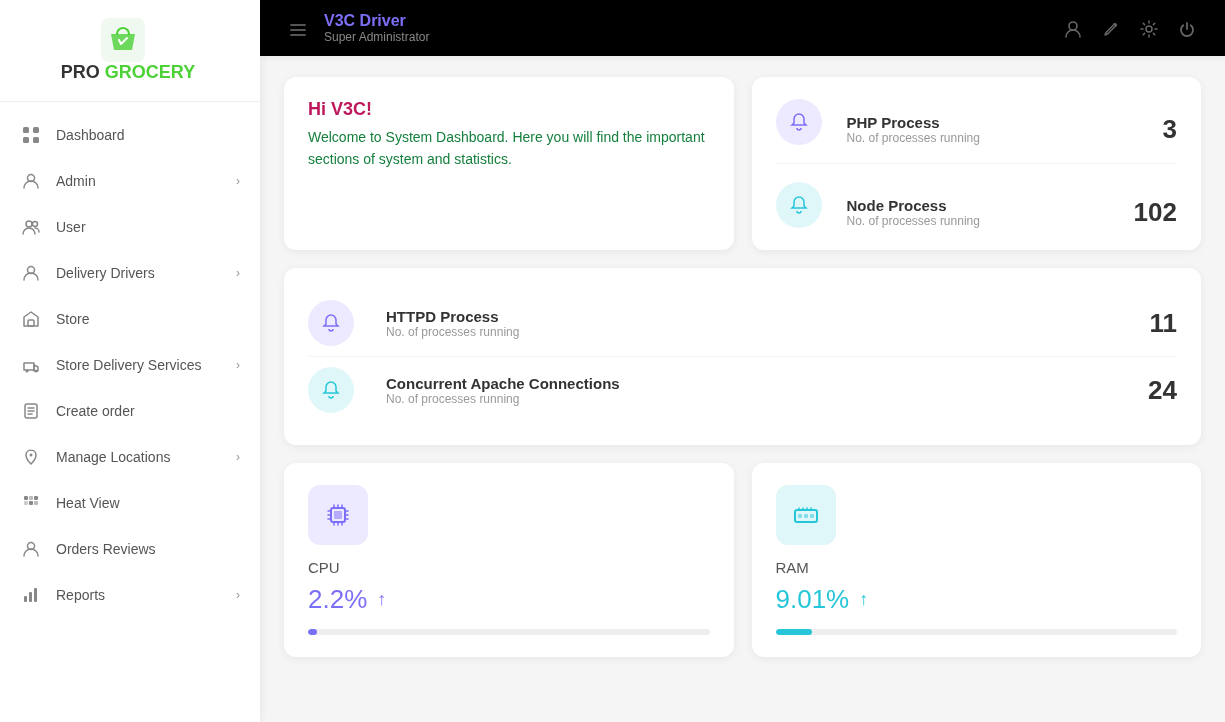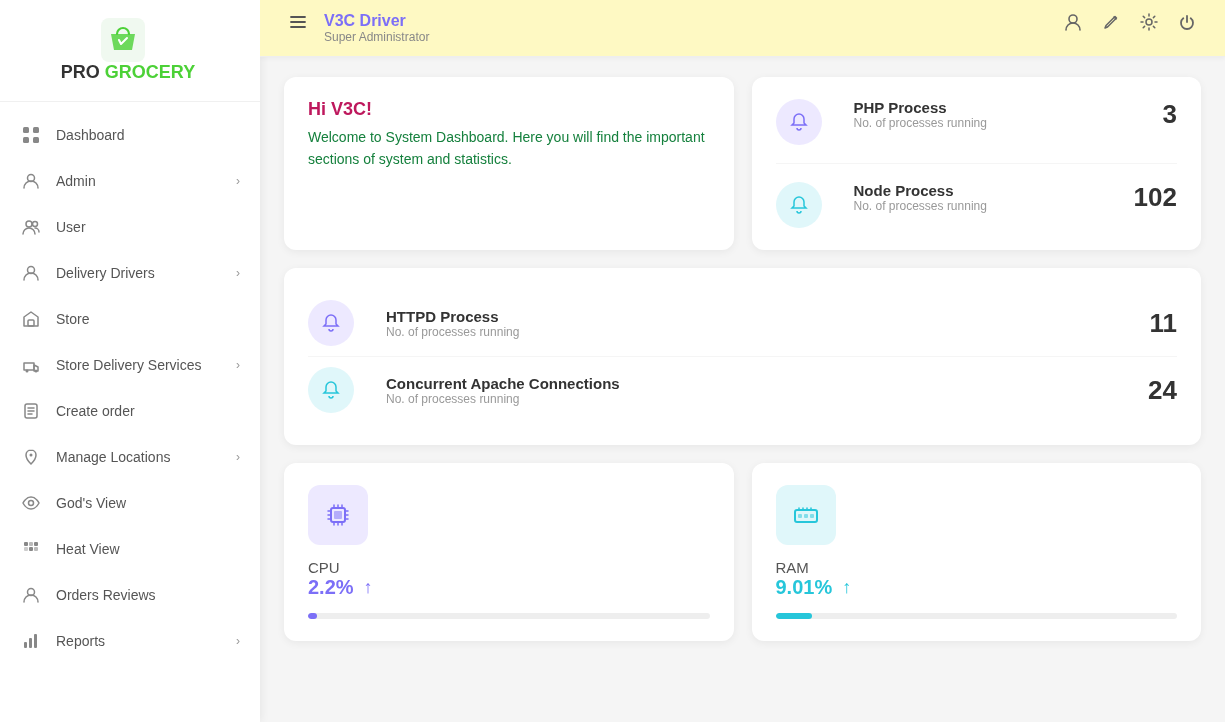--- a/index.html
+++ b/index.html
@@ -71,24 +71,24 @@
     
     .main {
       flex: 1;
       display: flex;
       flex-direction: column;
       overflow-y: auto;
     }
 
     
     .topbar {
-      background: #fef9c3;
+      background: #000000;
       padding: 12px 28px;
       display: flex;
-      align-items: flex-start;
+      align-items: flex-end;
       border-bottom: 1px solid #eee;
       box-shadow: 0 2px 4px rgba(0,0,0,0.04);
     }
     .topbar-menu {
       cursor: pointer;
       margin-right: 16px;
       color: #555;
     }
     .topbar-title { flex: 1; }
     .topbar-name {
@@ -147,22 +147,22 @@
     }
 
     .process-card {
       flex: 1;
       display: flex;
       flex-direction: column;
       gap: 18px;
     }
     .process-row {
       display: flex;
-      align-items: flex-start;
-      gap: 32px;
+      align-items: flex-end;
+      gap: 25px;
     }
     .process-icon-wrap {
       width: 46px;
       height: 46px;
       border-radius: 50%;
       display: flex;
       align-items: center;
       justify-content: center;
       flex-shrink: 0;
     }
@@ -210,29 +210,30 @@
       align-items: center;
       justify-content: center;
       margin-bottom: 14px;
     }
     .metric-icon-purple { background: #ede9ff; }
     .metric-icon-teal { background: #e0f7fa; }
     .metric-label {
       font-size: 15px;
       color: #555;
       font-weight: 500;
+      margin-bottom: 8px;
     }
     .metric-value-row {
       display: flex;
       align-items: center;
       gap: 10px;
     }
     .metric-value {
-      font-size: 20px;
-      font-weight: 700;
+      font-size: 26px;
+      font-weight: 400;
       color: #7c6ff7;
     }
     .metric-value-teal {
       color: #26c6da;
     }
     .metric-arrow {
       color: #7c6ff7;
       font-size: 18px;
     }
     .metric-arrow-teal {
@@ -364,29 +365,20 @@
       <span class="nav-icon">
         <svg width="18" height="18" viewBox="0 0 18 18" fill="none">
             <path d="M9 2C6.2 2 4 4.2 4 7c0 4.2 5 9 5 9s5-4.8 5-9c0-2.8-2.2-5-5-5z" stroke="#888" stroke-width="1.5"></path>
             <circle cx="9" cy="7" r="1.5" fill="#888"></circle>
           </svg>
       </span>
       <span>Manage Locations</span>
       <span class="nav-chevron">›</span>
     </div>
 
-    <div class="nav-item">
-      <span class="nav-icon">
-        <svg width="18" height="18" viewBox="0 0 18 18" fill="none">
-            <path d="M1 9s3-6 8-6 8 6 8 6-3 6-8 6-8-6-8-6z" stroke="#888" stroke-width="1.5"></path>
-            <circle cx="9" cy="9" r="2.5" stroke="#888" stroke-width="1.5"></circle>
-          </svg>
-      </span>
-      <span>God's View</span>
-    </div>
 
     <div class="nav-item">
       <span class="nav-icon">
         <svg width="18" height="18" viewBox="0 0 18 18" fill="none">
             <rect x="2" y="2" width="4" height="4" rx="1" fill="#888"></rect>
             <rect x="7" y="2" width="4" height="4" rx="1" fill="#bbb"></rect>
             <rect x="12" y="2" width="4" height="4" rx="1" fill="#888"></rect>
             <rect x="2" y="7" width="4" height="4" rx="1" fill="#ccc"></rect>
             <rect x="7" y="7" width="4" height="4" rx="1" fill="#888"></rect>
             <rect x="12" y="7" width="4" height="4" rx="1" fill="#bbb"></rect>

